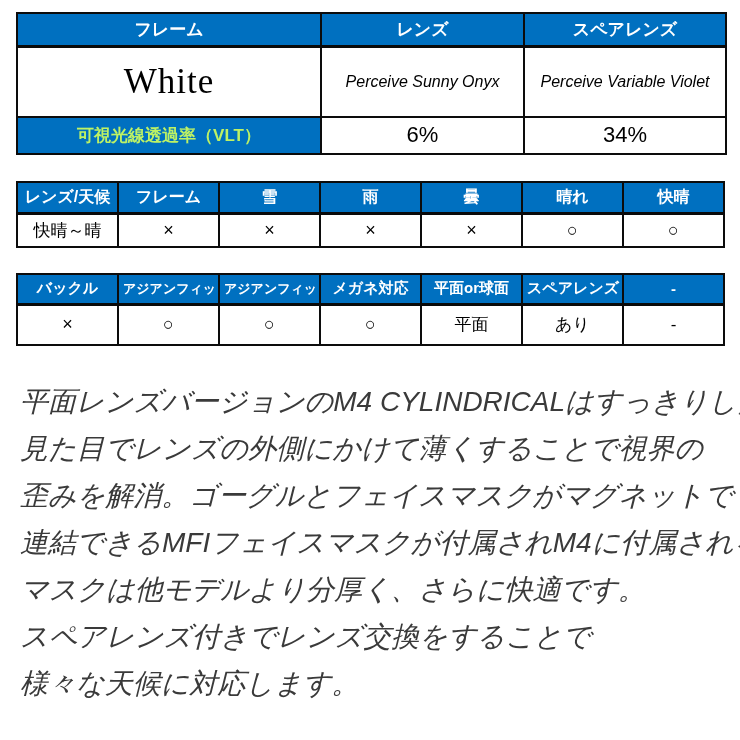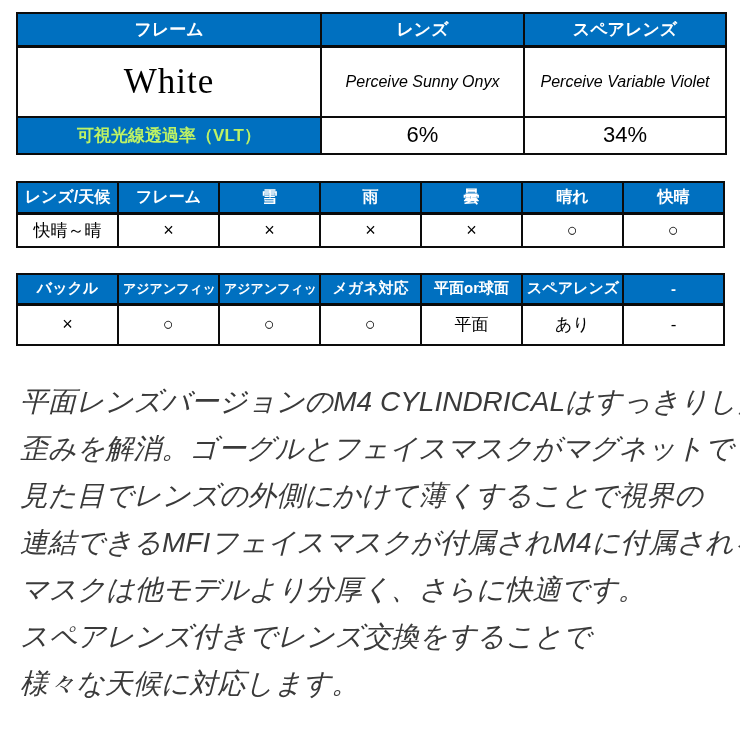--- a/index.html
+++ b/index.html
@@ -124,19 +124,19 @@
     <td class="mark">○</td>
     <td>平面</td>
     <td>あり</td>
     <td>-</td>
   </tr>
 </tbody>
   </table>
 
 <div id="description">
   <div class="line">平面レンズバージョンのM4 CYLINDRICALはすっきりした</div>
+  <div class="line">見た目でレンズの外側にかけて薄くすることで視界の</div>
   <div class="line">歪みを解消。ゴーグルとフェイスマスクがマグネットで</div>
-  <div class="line">見た目でレンズの外側にかけて薄くすることで視界の</div>
   <div class="line">連結できるMFIフェイスマスクが付属されM4に付属される</div>
   <div class="line">マスクは他モデルより分厚く、さらに快適です。</div>
   <div class="line">スペアレンズ付きでレンズ交換をすることで</div>
   <div class="line">様々な天候に対応します。</div>
 </div>
 
 </body></html>

